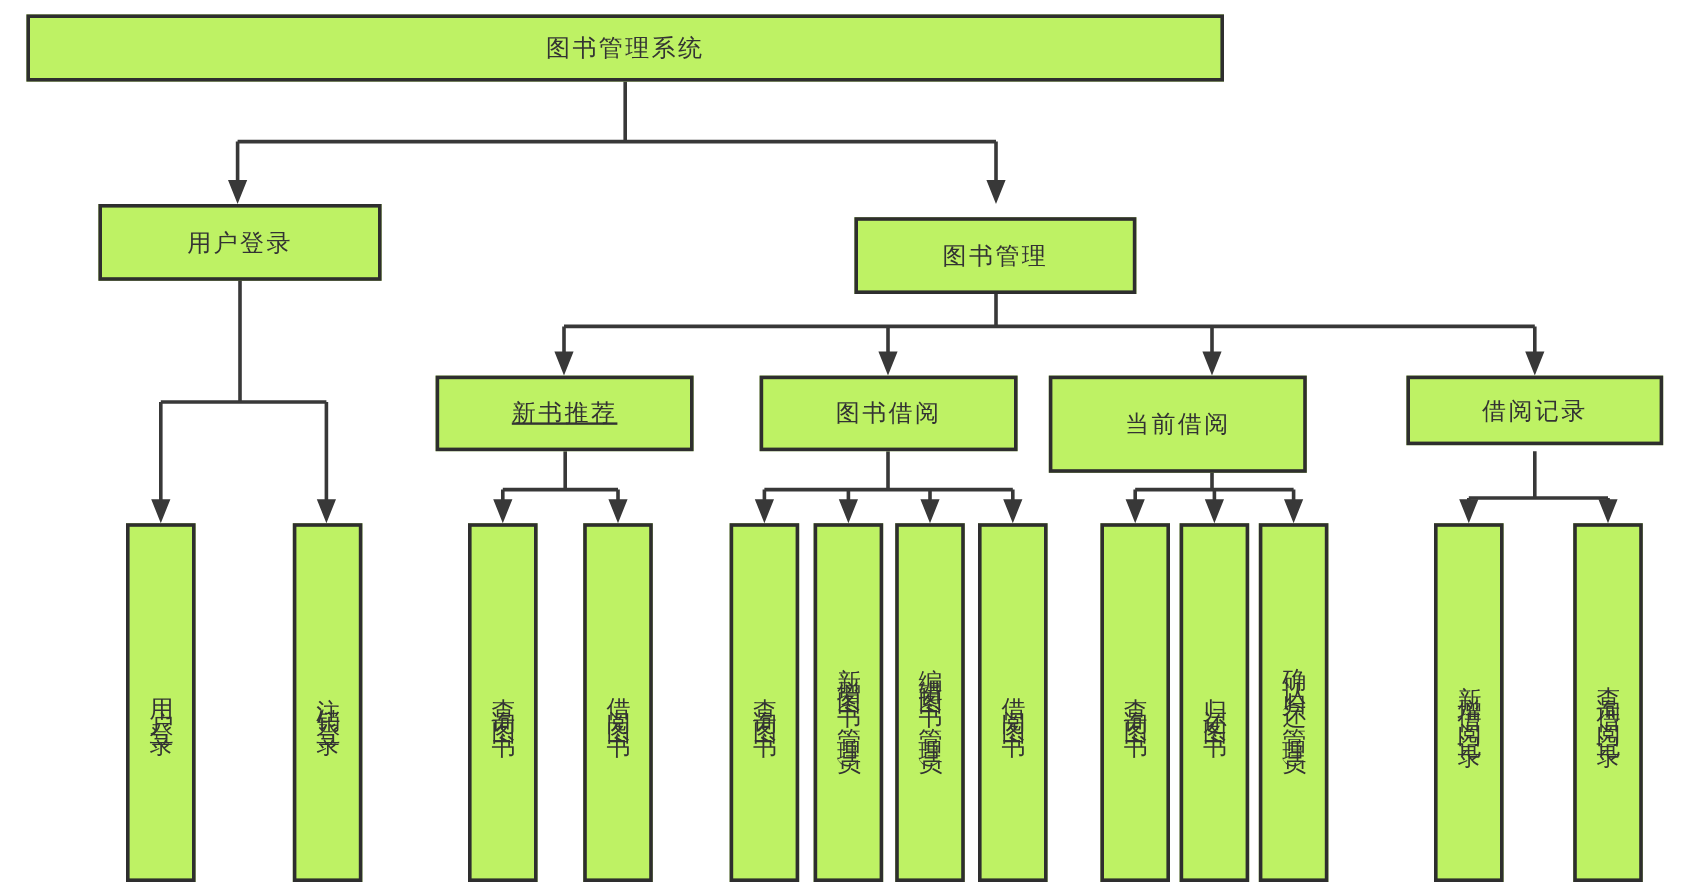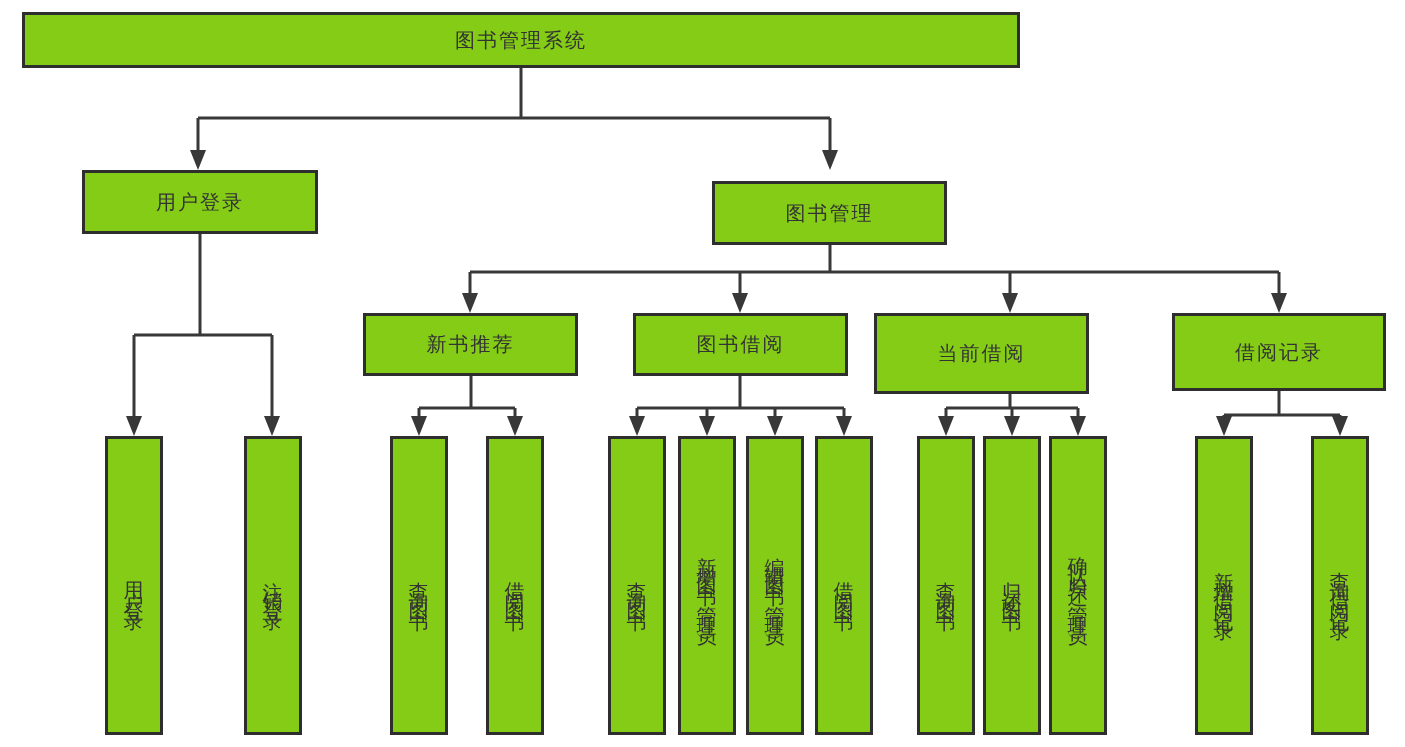--- a/index.html
+++ b/index.html
@@ -18,21 +18,21 @@
     font-family:"Liberation Sans","DejaVu Sans",sans-serif;
     color:var(--text-color);
   }
   .wires{position:absolute;left:0;top:0;width:1405px;height:747px;}
   .wire{stroke:var(--line-color);stroke-width:3;fill:none;}
   .arrow{fill:var(--line-color);stroke:none;}
   .box{
     position:absolute;
     box-sizing:border-box;
     border:3px solid var(--border-color);
-    background:#84cc16;
+    background:#bef264;
     display:flex;align-items:center;justify-content:center;
     font-size:20px;
     letter-spacing:2px;
     color:var(--text-color);
     text-align:center;
     white-space:nowrap;
   }
   .leaf span{
     writing-mode:vertical-rl;
     text-orientation:mixed;
@@ -92,24 +92,24 @@
       M1070 416 L1086 416 L1078 436 Z
       M1216 416 L1232 416 L1224 436 Z
       M1332 416 L1348 416 L1340 436 Z"></path>
   </svg>
 
   <div class="box" style="left:22px;top:12px;width:998px;height:56px;">图书管理系统</div>
 
   <div class="box" style="left:82px;top:170px;width:236px;height:64px;">用户登录</div>
   <div class="box" style="left:712px;top:170px;width:235px;height:64px;margin-top:11px;">图书管理</div>
 
-  <div class="box" style="left:363px;top:313px;width:215px;height:63px;">新书推荐</div>
+  <div class="box" style="left:363px;top:313px;width:215px;height:63px;text-decoration:underline;">新书推荐</div>
   <div class="box" style="left:633px;top:313px;width:215px;height:63px;">图书借阅</div>
   <div class="box" style="left:874px;top:313px;width:215px;height:81px;">当前借阅</div>
-  <div class="box" style="left:1172px;top:313px;width:214px;height:78px;">借阅记录</div>
+  <div class="box" style="left:1172px;top:313px;width:214px;height:58px;">借阅记录</div>
 
   <div class="box leaf" style="left:105px;top:436px;width:58px;height:299px;">
     <span>用户登录</span>
   </div>
   <div class="box leaf" style="left:244px;top:436px;width:58px;height:299px;">
     <span>注销登录</span>
   </div>
 
   <div class="box leaf" style="left:390px;top:436px;width:58px;height:299px;">
     <span>查询图书</span>

